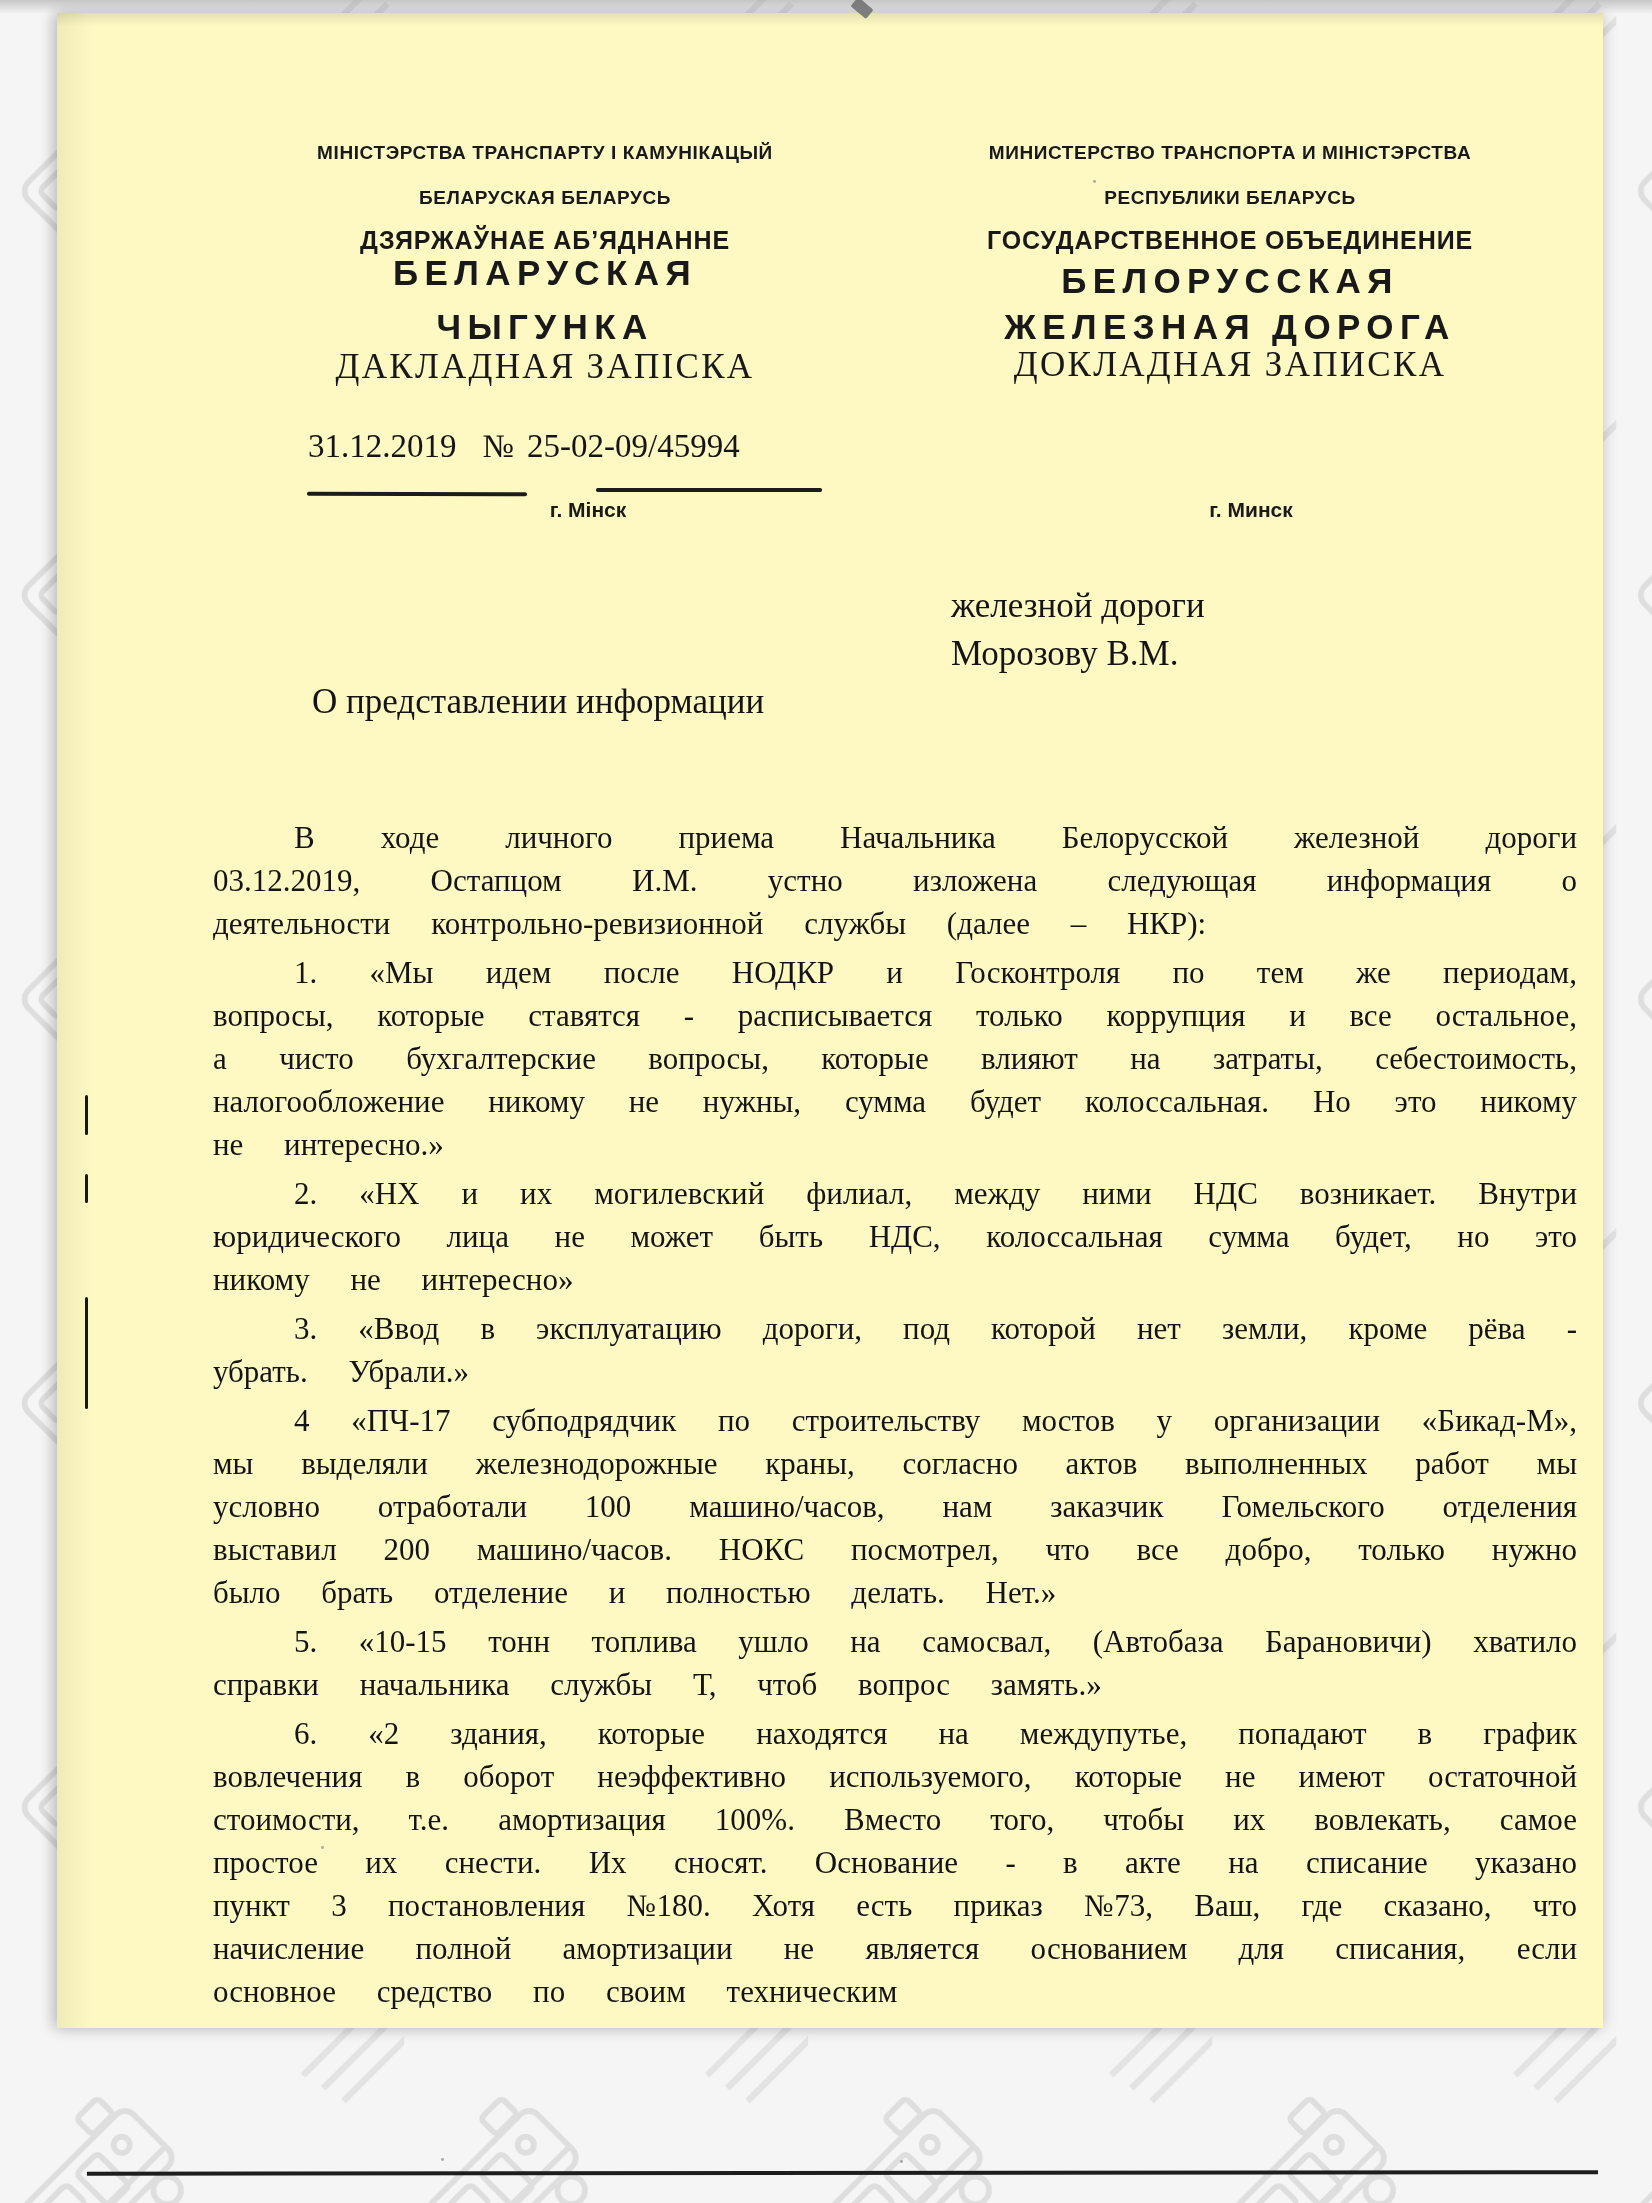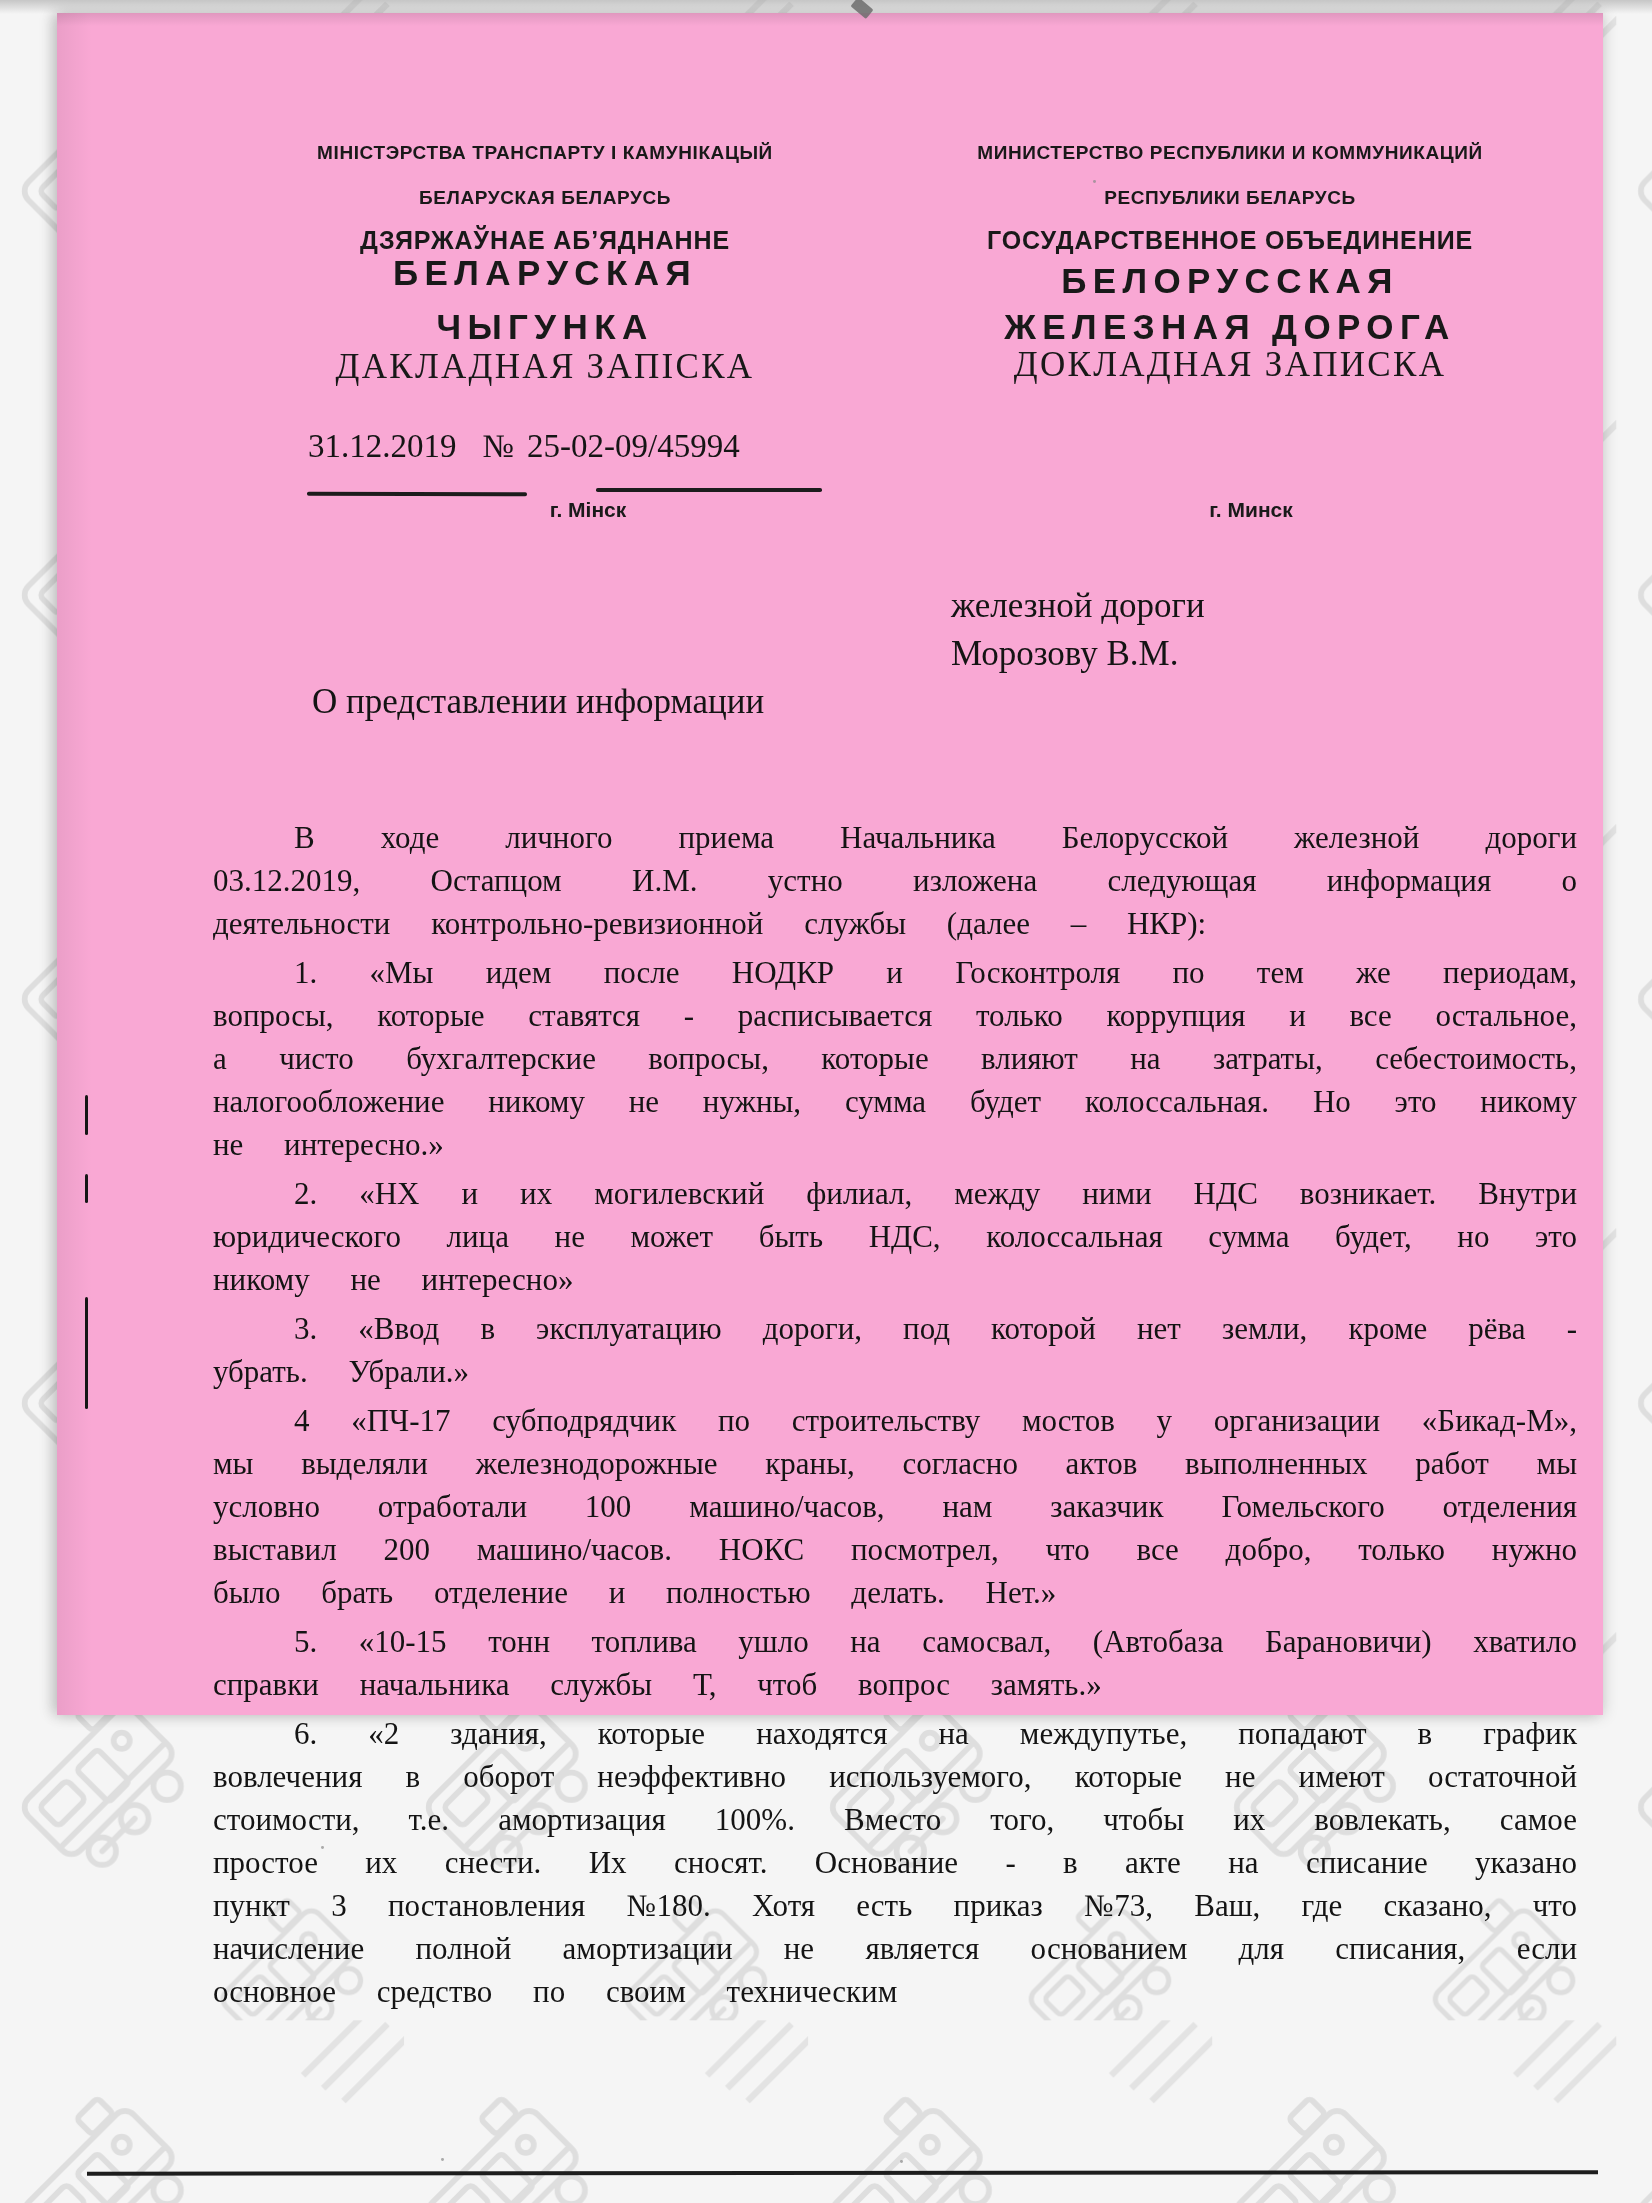--- a/index.html
+++ b/index.html
@@ -5,22 +5,22 @@
   html,body{margin:0;padding:0;}
   body{
     width:1653px;height:2204px;position:relative;overflow:hidden;
     background:#f4f4f4;
     font-family:"Liberation Serif", serif;
   }
   
   .bg-layer{position:absolute;left:0;top:0;width:1653px;height:2204px;z-index:0;}
   
   .page{
-    position:absolute;left:57px;top:13px;width:1546px;height:1702px;
-    background:#f9a8d4;z-index:1;
+    position:absolute;left:57px;top:13px;width:1546px;height:2015px;
+    background:#fef9c3;z-index:1;
     box-shadow:0 0 14.7px rgba(0,0,0,.20), -7.3px 0 13px rgba(0,0,0,.10);
   }
   .page::before{
     content:"";position:absolute;inset:0;pointer-events:none;
     background:
       linear-gradient(90deg, rgba(0,0,0,.06), rgba(0,0,0,0) 35px),
       linear-gradient(180deg, rgba(0,0,0,.10), rgba(0,0,0,0) 13px);
   }
   
   .hdr{position:absolute;width:716px;}
@@ -105,21 +105,21 @@
   <div class="hdr hdr-left">
     <div class="hline ministry" style="top:129px">МІНІСТЭРСТВА ТРАНСПАРТУ І КАМУНІКАЦЫЙ</div>
     <div class="hline ministry" style="top:174px">БЕЛАРУСКАЯ БЕЛАРУСЬ</div>
     <div class="hline orgtype" style="top:213px">ДЗЯРЖАЎНАЕ АБ’ЯДНАННЕ</div>
     <div class="hline company" style="top:240px">БЕЛАРУСКАЯ</div>
     <div class="hline company" style="top:294px">ЧЫГУНКА</div>
     <div class="hline doctype" style="top:334px">ДАКЛАДНАЯ ЗАПІСКА</div>
   </div>
 
   <div class="hdr hdr-right">
-    <div class="hline ministry" style="top:129px">МИНИСТЕРСТВО РЕСПУБЛИКИ И КОММУНИКАЦИЙ</div>
+    <div class="hline ministry" style="top:129px">МИНИСТЕРСТВО ТРАНСПОРТА И МІНІСТЭРСТВА</div>
     <div class="hline ministry" style="top:174px">РЕСПУБЛИКИ БЕЛАРУСЬ</div>
     <div class="hline orgtype" style="top:213px">ГОСУДАРСТВЕННОЕ ОБЪЕДИНЕНИЕ</div>
     <div class="hline company" style="top:248px">БЕЛОРУССКАЯ</div>
     <div class="hline company" style="top:294px">ЖЕЛЕЗНАЯ ДОРОГА</div>
     <div class="hline doctype" style="top:332px">ДОКЛАДНАЯ ЗАПИСКА</div>
   </div>
 
   <div class="refline">
     <span>31.12.2019</span><span class="gap"></span><span>№</span><span class="gap2"></span><span>25-02-09/45994</span>
   </div>

